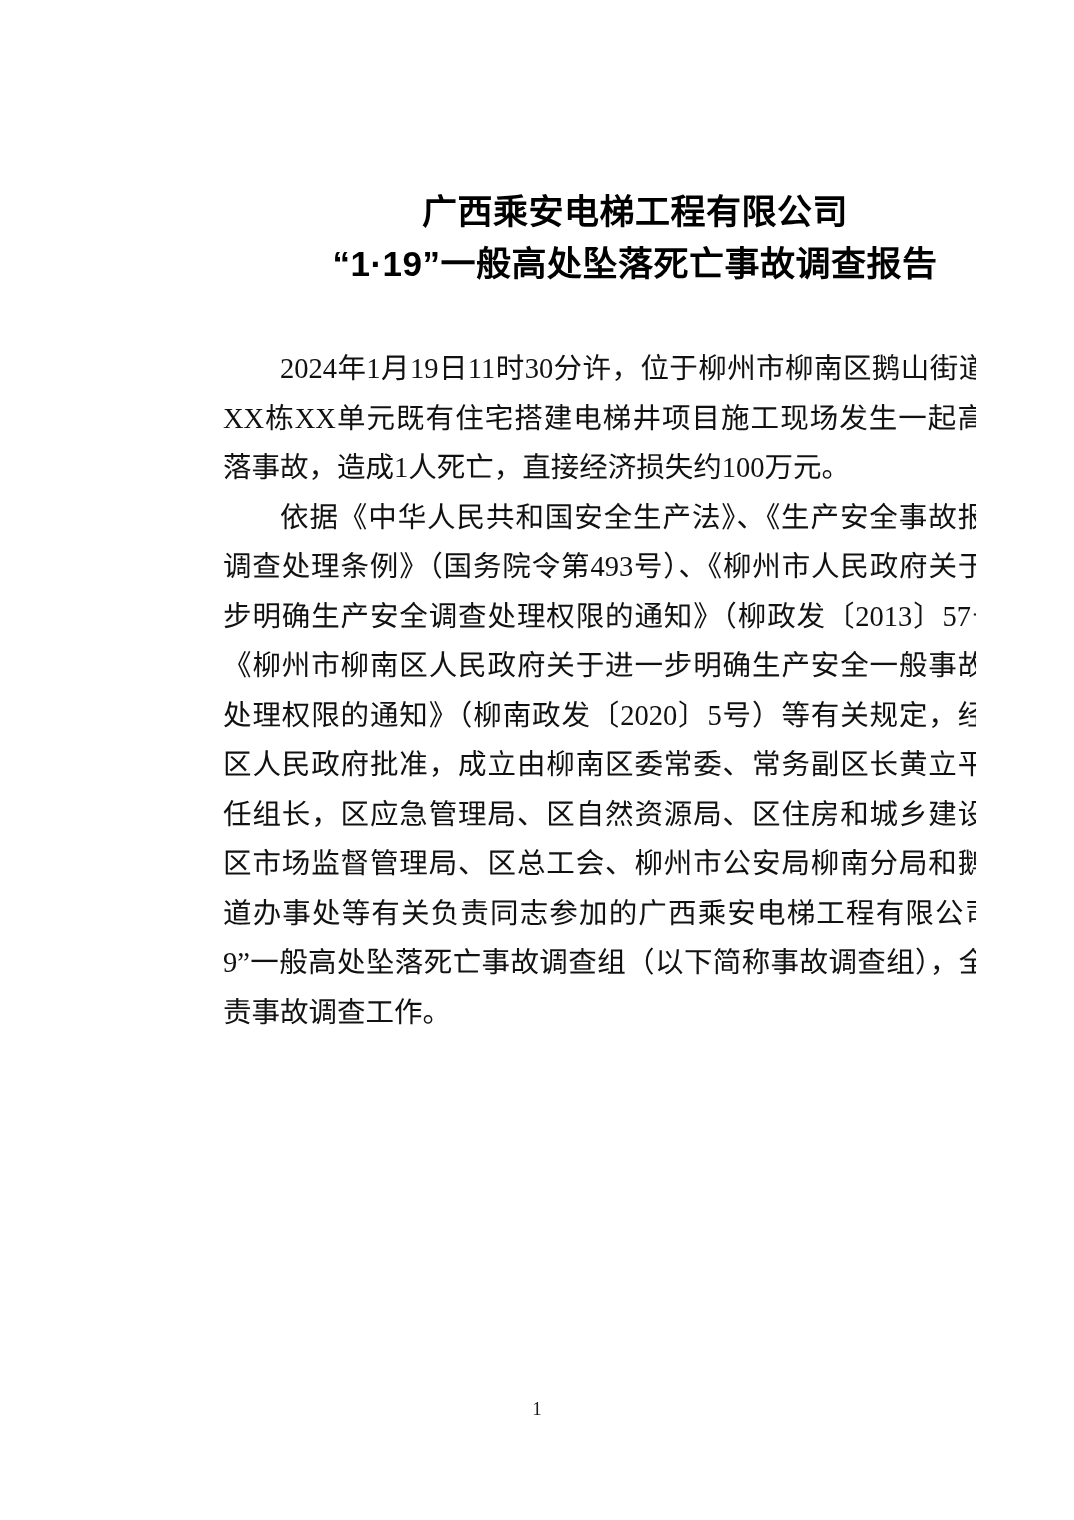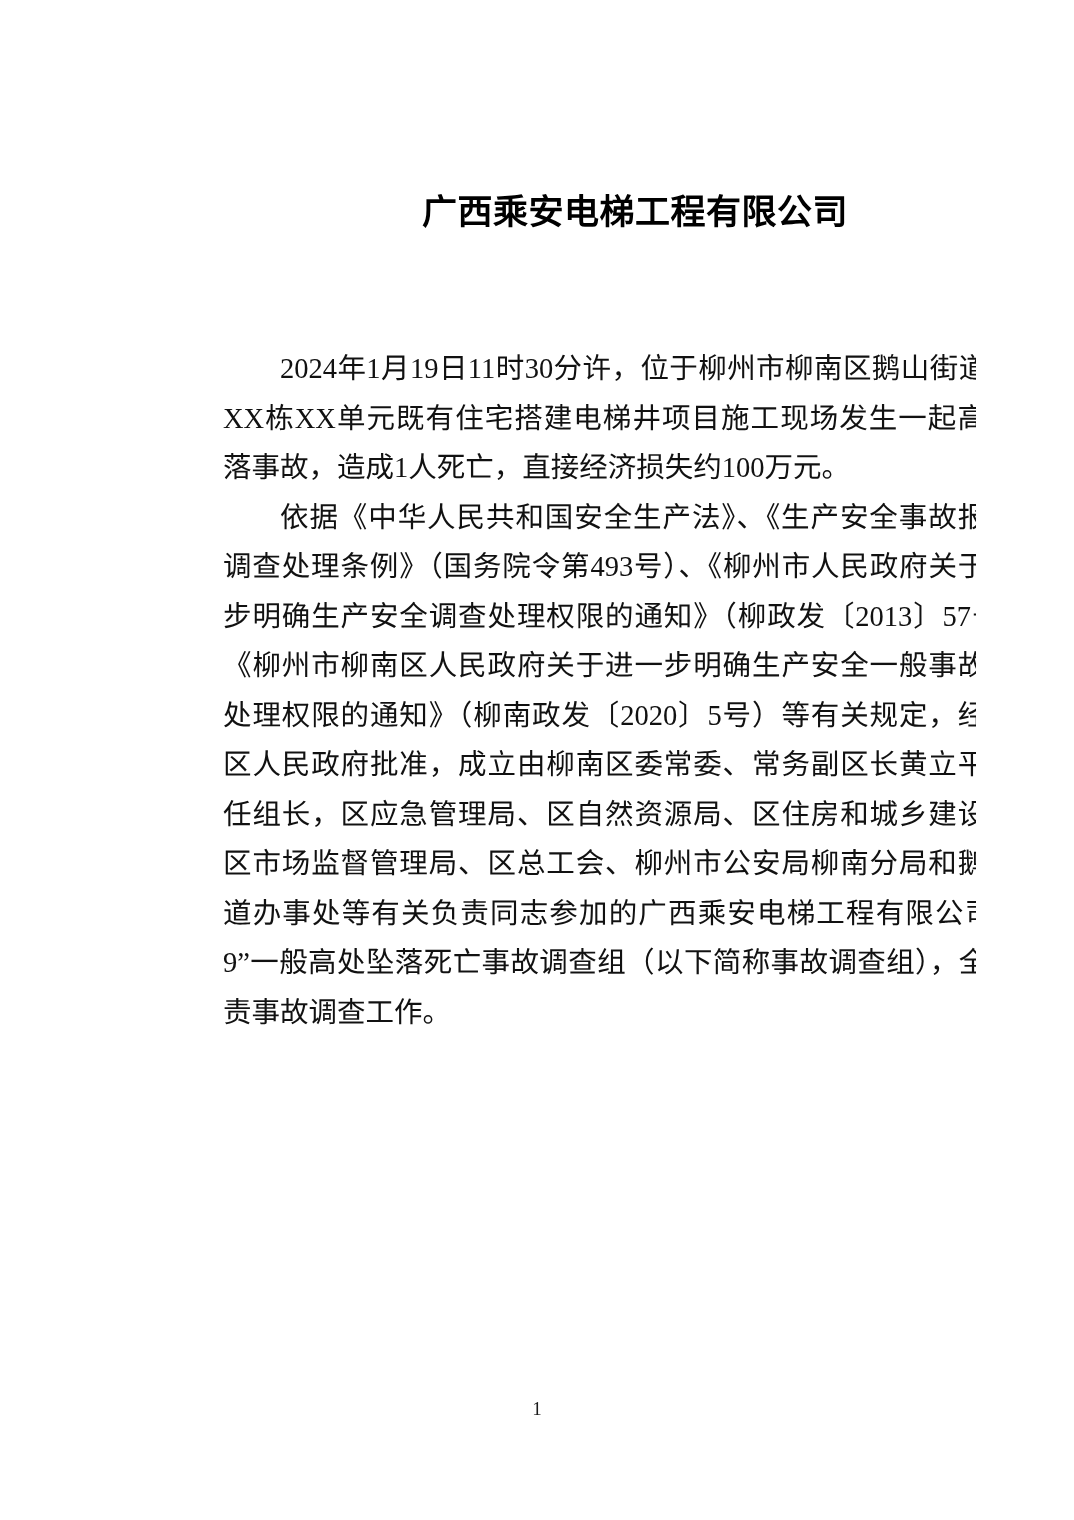--- a/index.html
+++ b/index.html
@@ -76,20 +76,21 @@
     color: #1a1a1a;
   }
 </style>
 </head>
 <body>
 
 <div class="page">
 
   <div class="doc-title">
     <span class="title-line title-line-1">广西乘安电梯工程有限公司</span>
+    <span class="title-line title-line-2">“1·19”一般高处坠落死亡事故调查报告</span>
   </div>
 
   <div class="body-text">
     <p>2024年1月19日11时30分许，位于柳州市柳南区鹅山街道革新XX栋XX单元既有住宅搭建电梯井项目施工现场发生一起高处坠落事故，造成1人死亡，直接经济损失约100万元。</p>
     <p>依据《中华人民共和国安全生产法》、《生产安全事故报告和调查处理条例》（国务院令第493号）、《柳州市人民政府关于进一步明确生产安全调查处理权限的通知》（柳政发〔2013〕57号）、《柳州市柳南区人民政府关于进一步明确生产安全一般事故调查处理权限的通知》（柳南政发〔2020〕5号）等有关规定，经柳南区人民政府批准，成立由柳南区委常委、常务副区长黄立平同志任组长，区应急管理局、区自然资源局、区住房和城乡建设局、区市场监督管理局、区总工会、柳州市公安局柳南分局和鹅山街道办事处等有关负责同志参加的广西乘安电梯工程有限公司“1·19”一般高处坠落死亡事故调查组（以下简称事故调查组），全面负责事故调查工作。</p>
   </div>
 
   <div class="page-number">1</div>
 
 </div>

